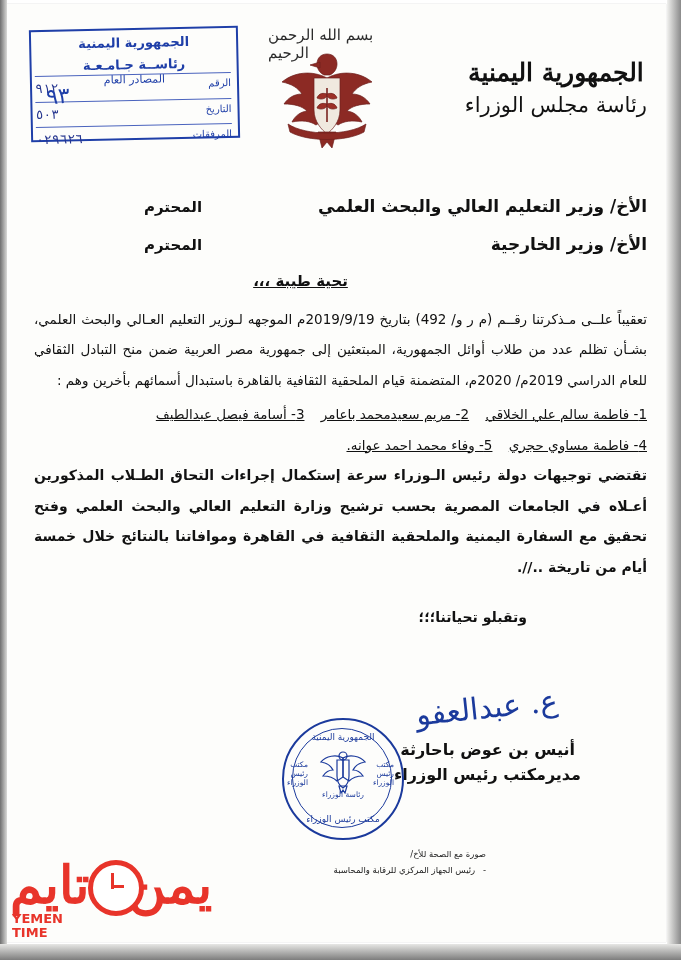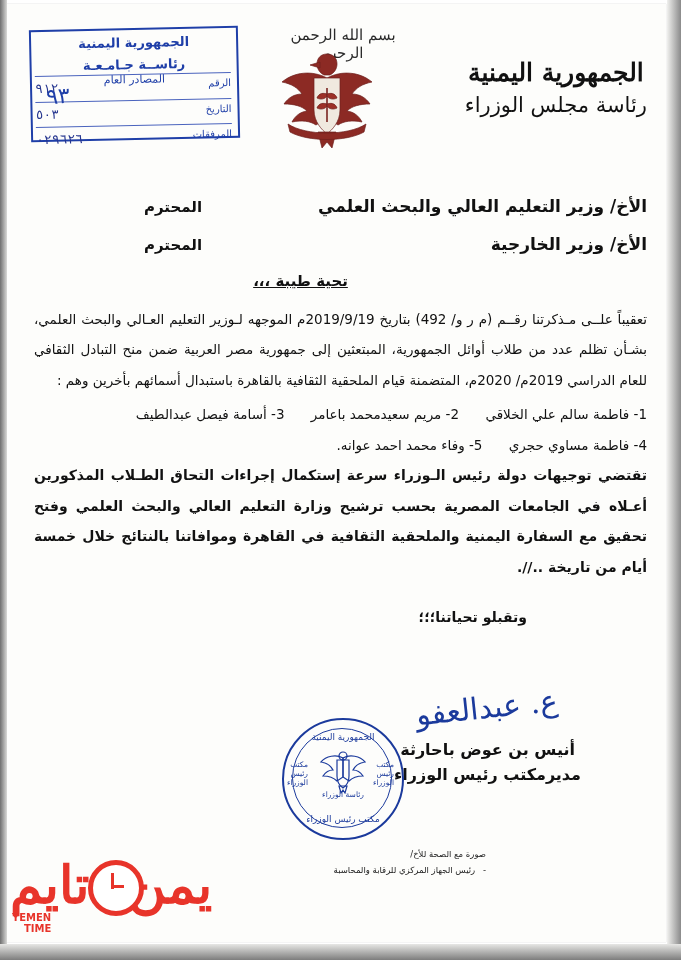--- a/index.html
+++ b/index.html
@@ -97,21 +97,21 @@
     font-family: "DejaVu Serif", serif;
     transform: rotate(-3deg);
     letter-spacing: 2px;
   }
 
   .basmala {
     position: absolute;
     left: 268px;
     top: 26px;
     width: 150px;
-    text-align: center;
+    text-align: left;
     font-size: 15px;
     color: #2b2b2b;
     font-family: "DejaVu Serif", serif;
   }
 
   .emblem {
     position: absolute;
     left: 272px;
     top: 48px;
     width: 110px;
@@ -173,21 +173,21 @@
   .para.bold {
     font-weight: bold;
     font-size: 14px;
     line-height: 2.2;
   }
   .names {
     font-size: 13.5px;
     line-height: 2.25;
   }
   .names .row { display: block; }
-  .names .itm { display: inline-block; margin-left: 22px; }
+  .names .itm { display: inline-block; margin-left: 12px; text-decoration: underline; }
 
   .closing {
     font-size: 14px;
     font-weight: bold;
     text-align: right;
     margin: 26px 120px 0 0;
   }
 
   
   .sig-wrap {
@@ -315,26 +315,26 @@
     content: "";
     position: absolute;
     left: 18px; top: 20px;
     width: 13px; height: 3px;
     background: #e8342a;
   }
   .wm-en {
     position: absolute;
     left: 2px;
     top: 58px;
-    font-size: 10px;
+    font-size: 13px;
     color: #e8342a;
     font-weight: bold;
     line-height: 1.1;
     direction: ltr;
-    text-align: right;
+    text-align: left;
   }
 </style>
 </head>
 <body>
 
 <div class="page">
 
   <div class="paper"></div>
   <div class="edge-shadow-left"></div>
   <div class="edge-shadow-right"></div>

